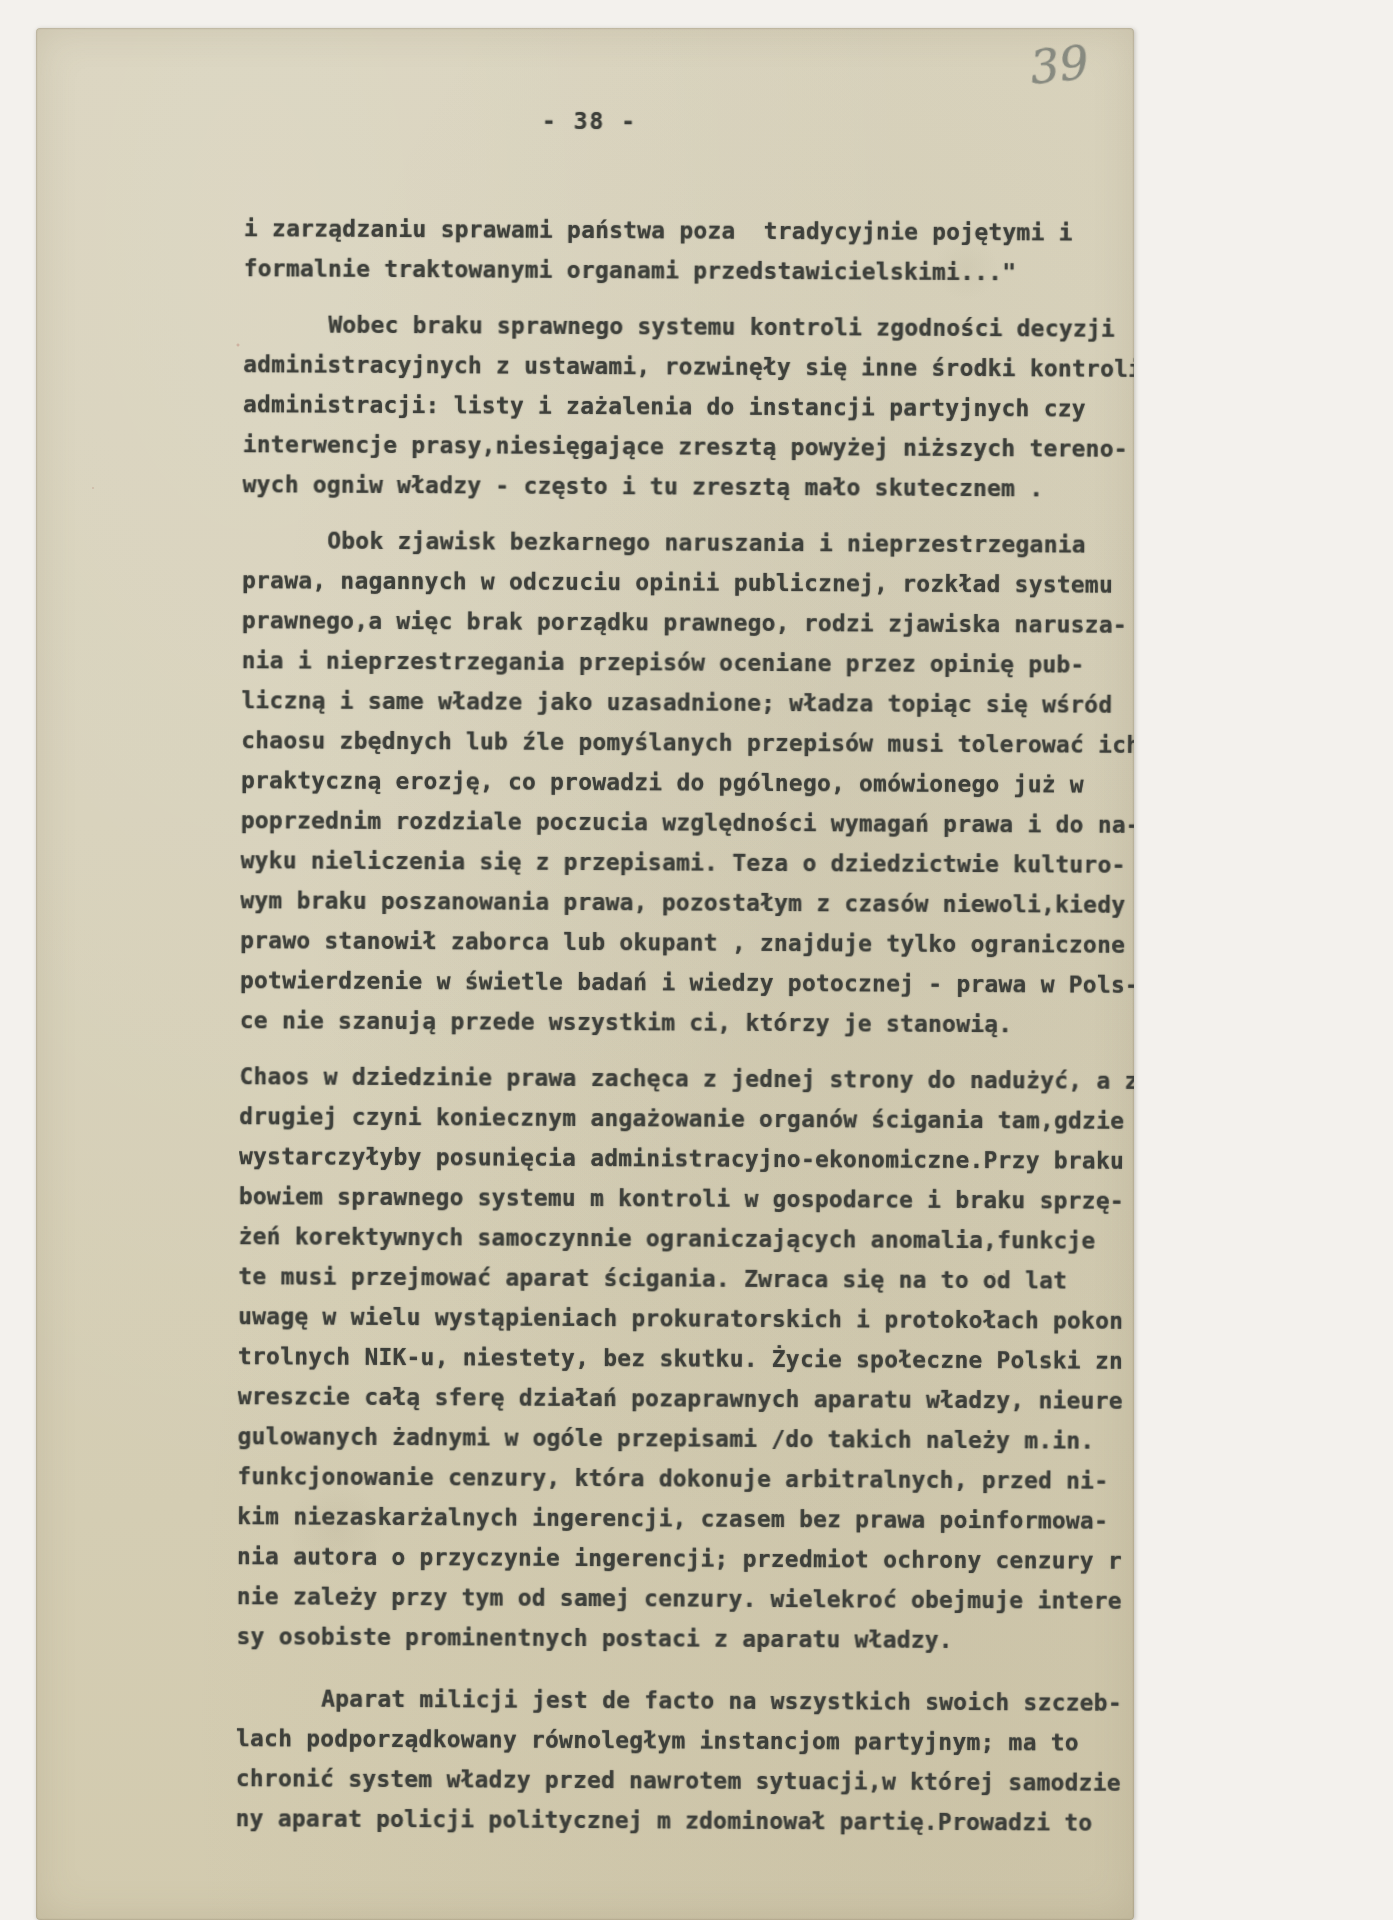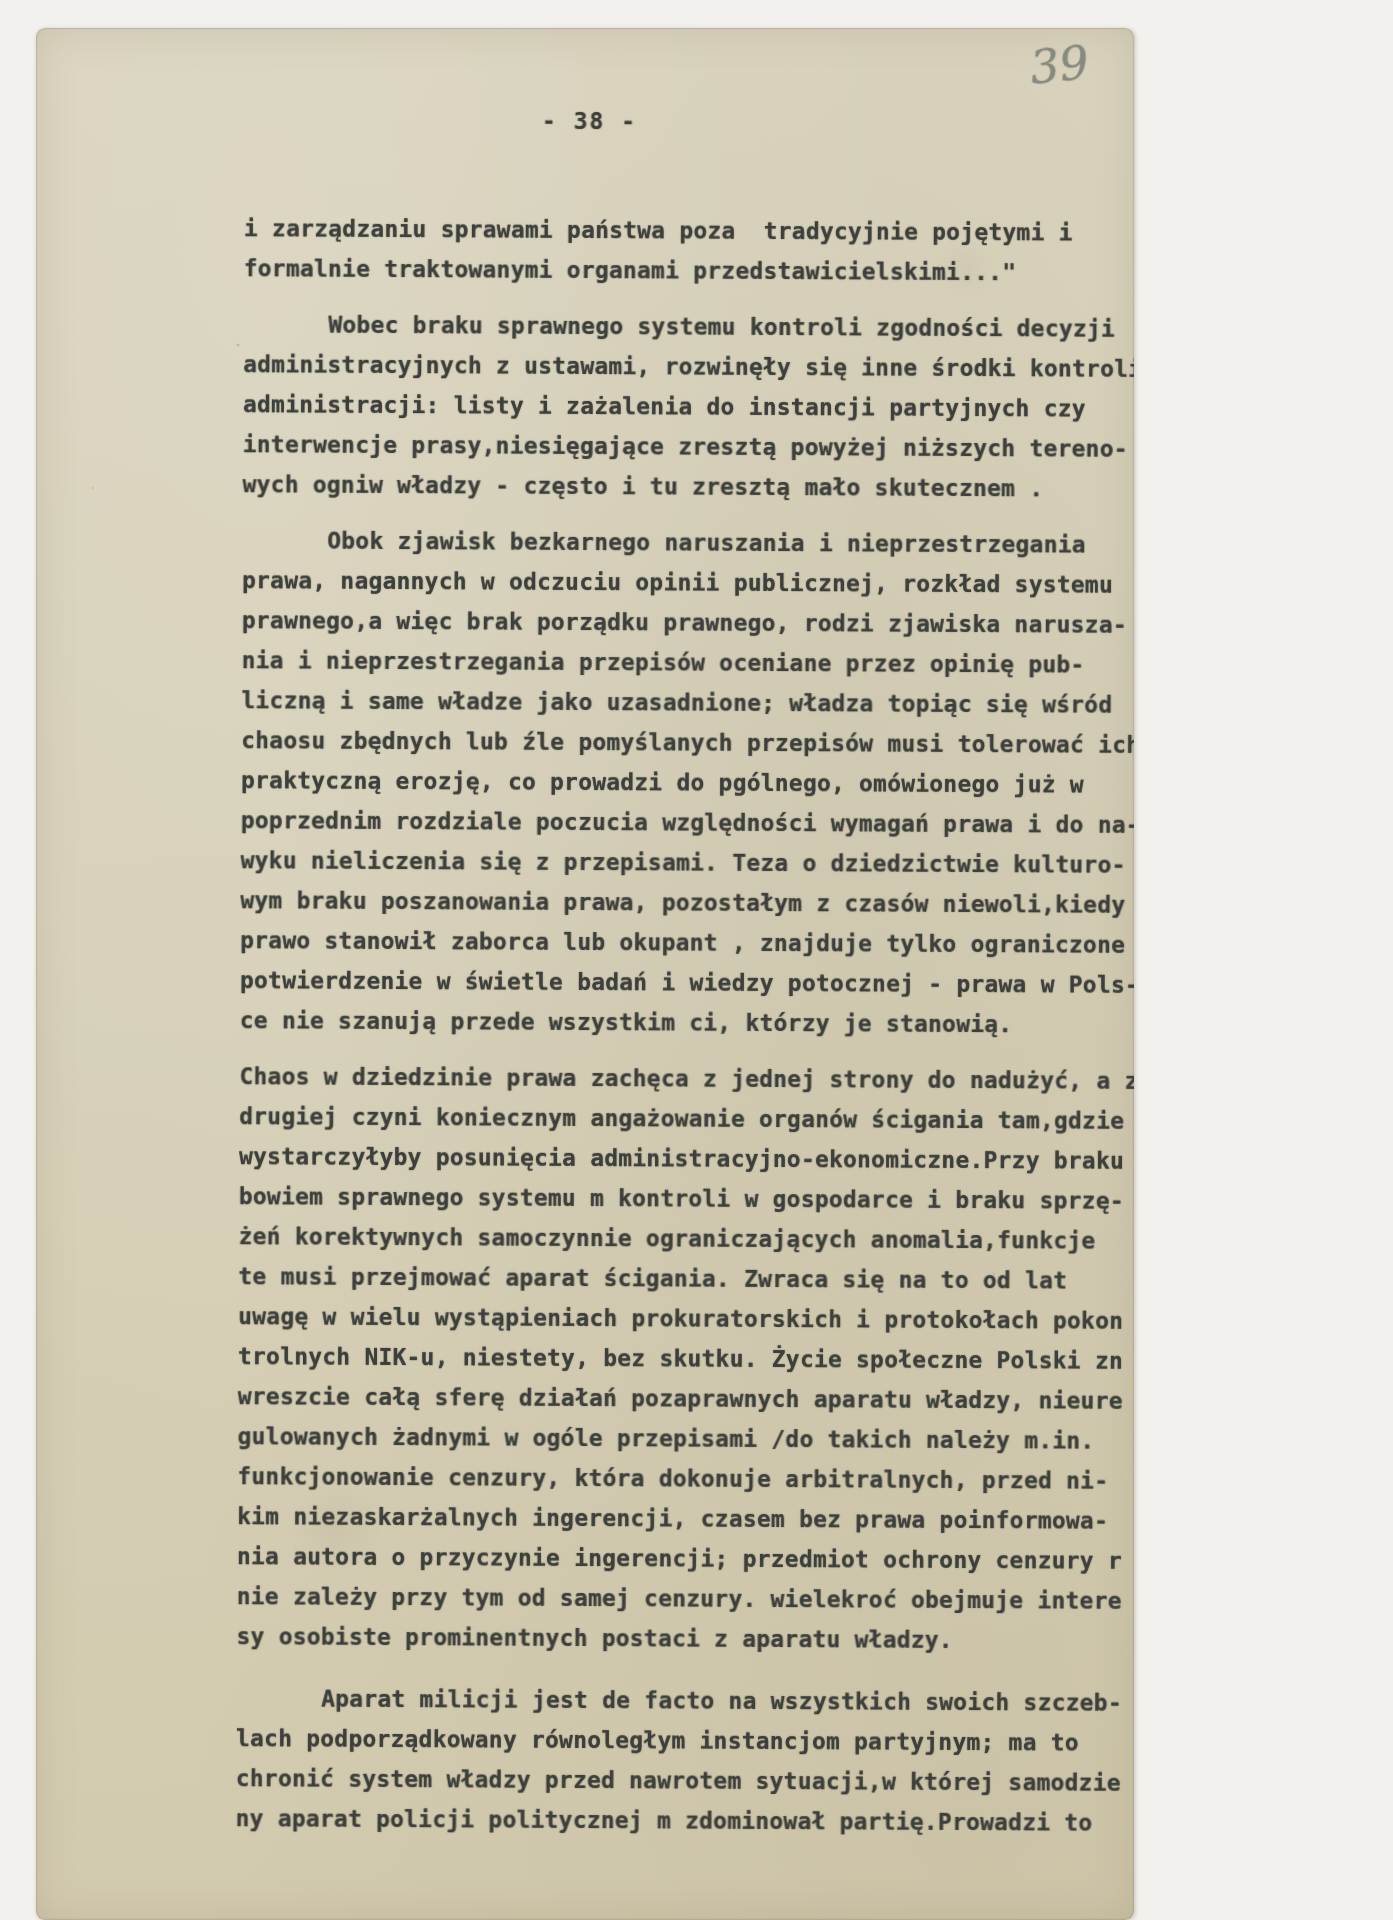--- a/index.html
+++ b/index.html
@@ -17,21 +17,21 @@
     width:1098px;height:1892px;
     background:
       radial-gradient(ellipse at 20% 10%, rgba(255,255,255,0.10), rgba(255,255,255,0) 55%),
       radial-gradient(ellipse at 85% 90%, rgba(120,105,70,0.08), rgba(120,105,70,0) 60%),
       radial-gradient(ellipse at 70% 35%, rgba(110,100,70,0.05), rgba(110,100,70,0) 50%),
       linear-gradient(175deg,#d9d3bd 0%,#d7d1ba 40%,#d4cdb3 75%,#d2caae 100%);
     box-shadow:
       inset 0 0 2px rgba(90,82,60,0.55),
       inset 0 0 40px rgba(120,108,78,0.18),
       1px 1px 4px rgba(100,95,80,0.35);
-    border-radius:9px;
+    border-radius:4px;
     overflow:hidden;
   }
   
   .paper::before{
     content:"";
     position:absolute;left:0;top:0;right:0;bottom:0;
     background:
       radial-gradient(circle 3px at 202px 317px, rgba(160,60,50,0.35), rgba(160,60,50,0) 70%),
       radial-gradient(circle 2px at 57px 460px,  rgba(150,70,60,0.30), rgba(150,70,60,0) 70%),
       radial-gradient(circle 2px at 958px 1246px, rgba(90,85,70,0.30), rgba(90,85,70,0) 70%),

